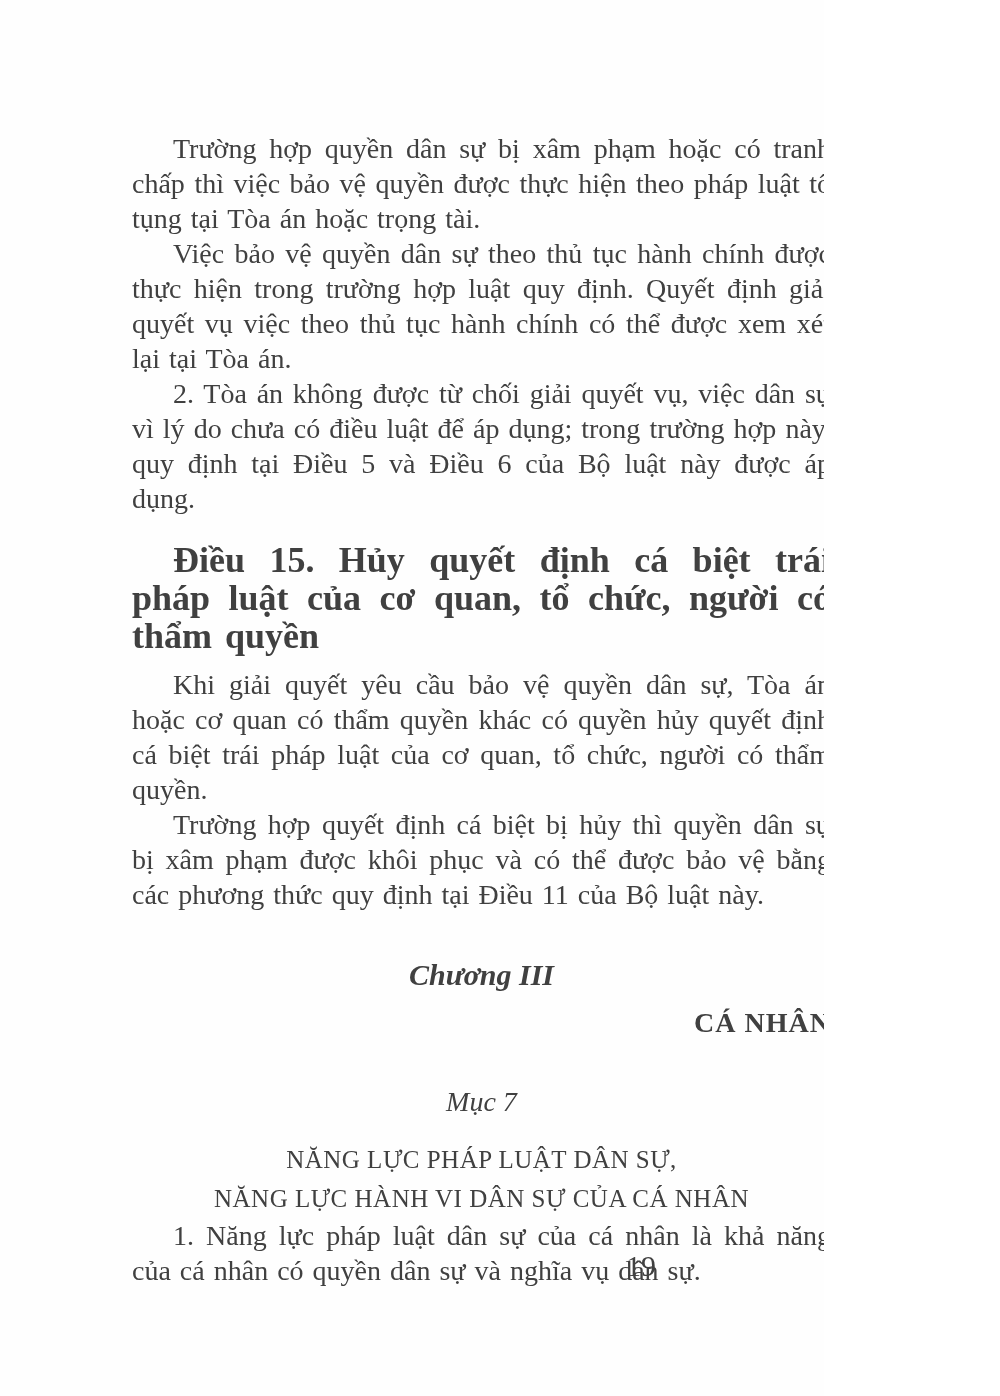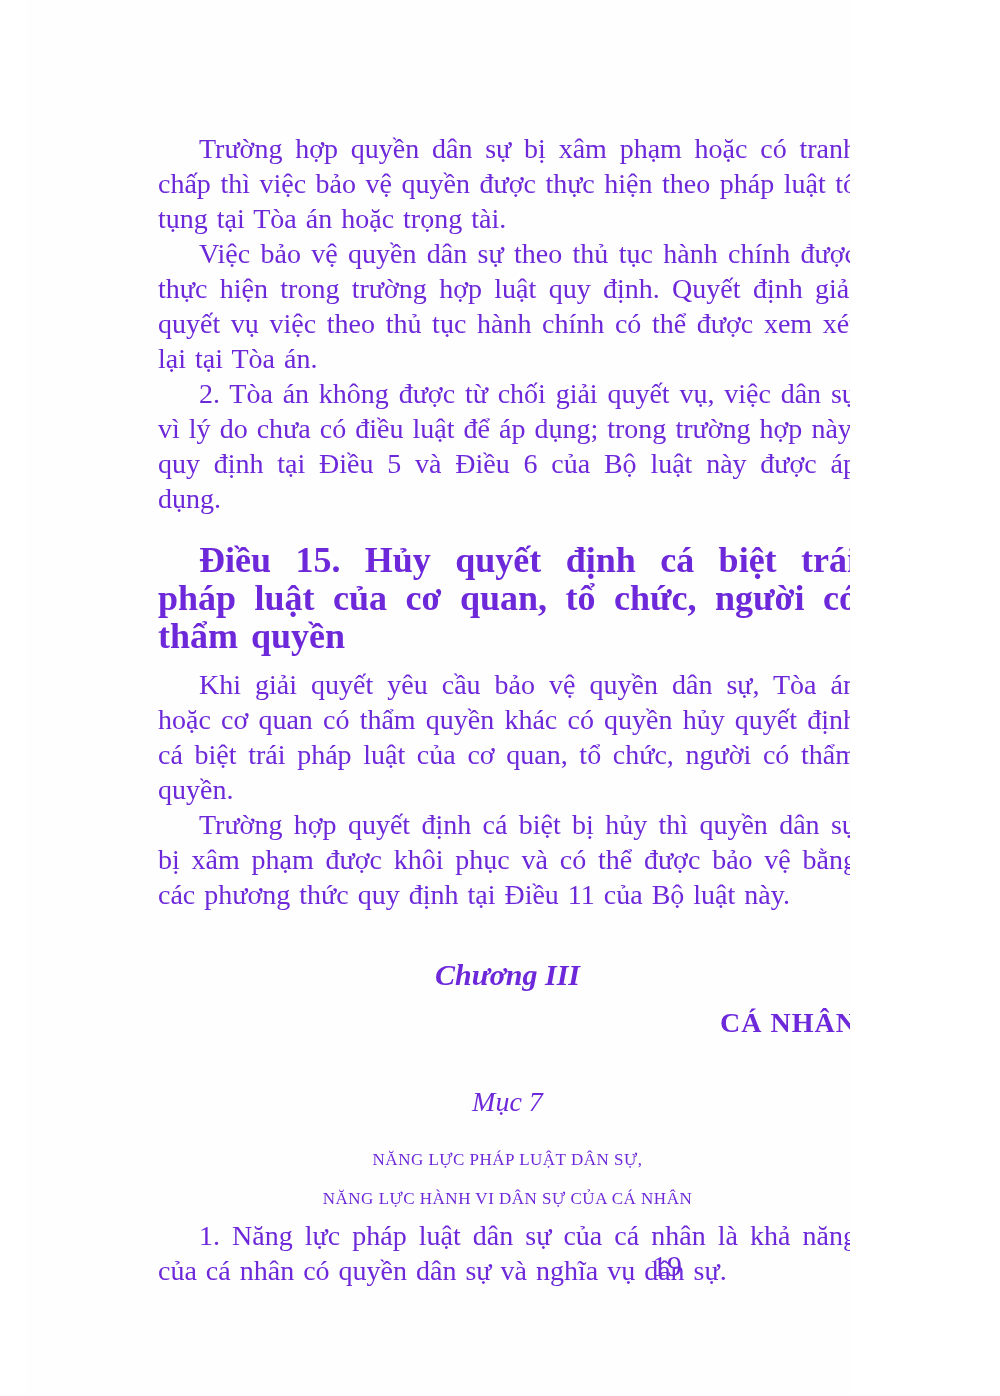--- a/index.html
+++ b/index.html
@@ -6,23 +6,22 @@
     margin: 0;
     padding: 0;
     background: #ffffff;
   }
   .page {
     position: relative;
     width: 824px;
     height: 1396px;
     background: #fefefe;
     font-family: "Liberation Serif", serif;
-    color: #6d28d9;
+    color: #404040;
     overflow: hidden;
-    margin-left: 26px;
   }
   .ornament {
     position: absolute;
     top: 4px;
     left: 942px;
     width: 38px;
     height: 38px;
   }
   .content {
     position: absolute;
@@ -65,21 +64,21 @@
     letter-spacing: 1px;
   }
   .section-label {
     margin: 47px 0 0 0;
     font-size: 28px;
     font-style: italic;
     text-align: center;
   }
   .section-title {
     margin: 22px 0 0 0;
-    font-size: 17px;
+    font-size: 25px;
     line-height: 39px;
     text-align: center;
     letter-spacing: 0.5px;
   }
   .page-number {
     position: absolute;
     top: 1248px;
     right: 168px;
     font-size: 30px;
     line-height: 36px;

